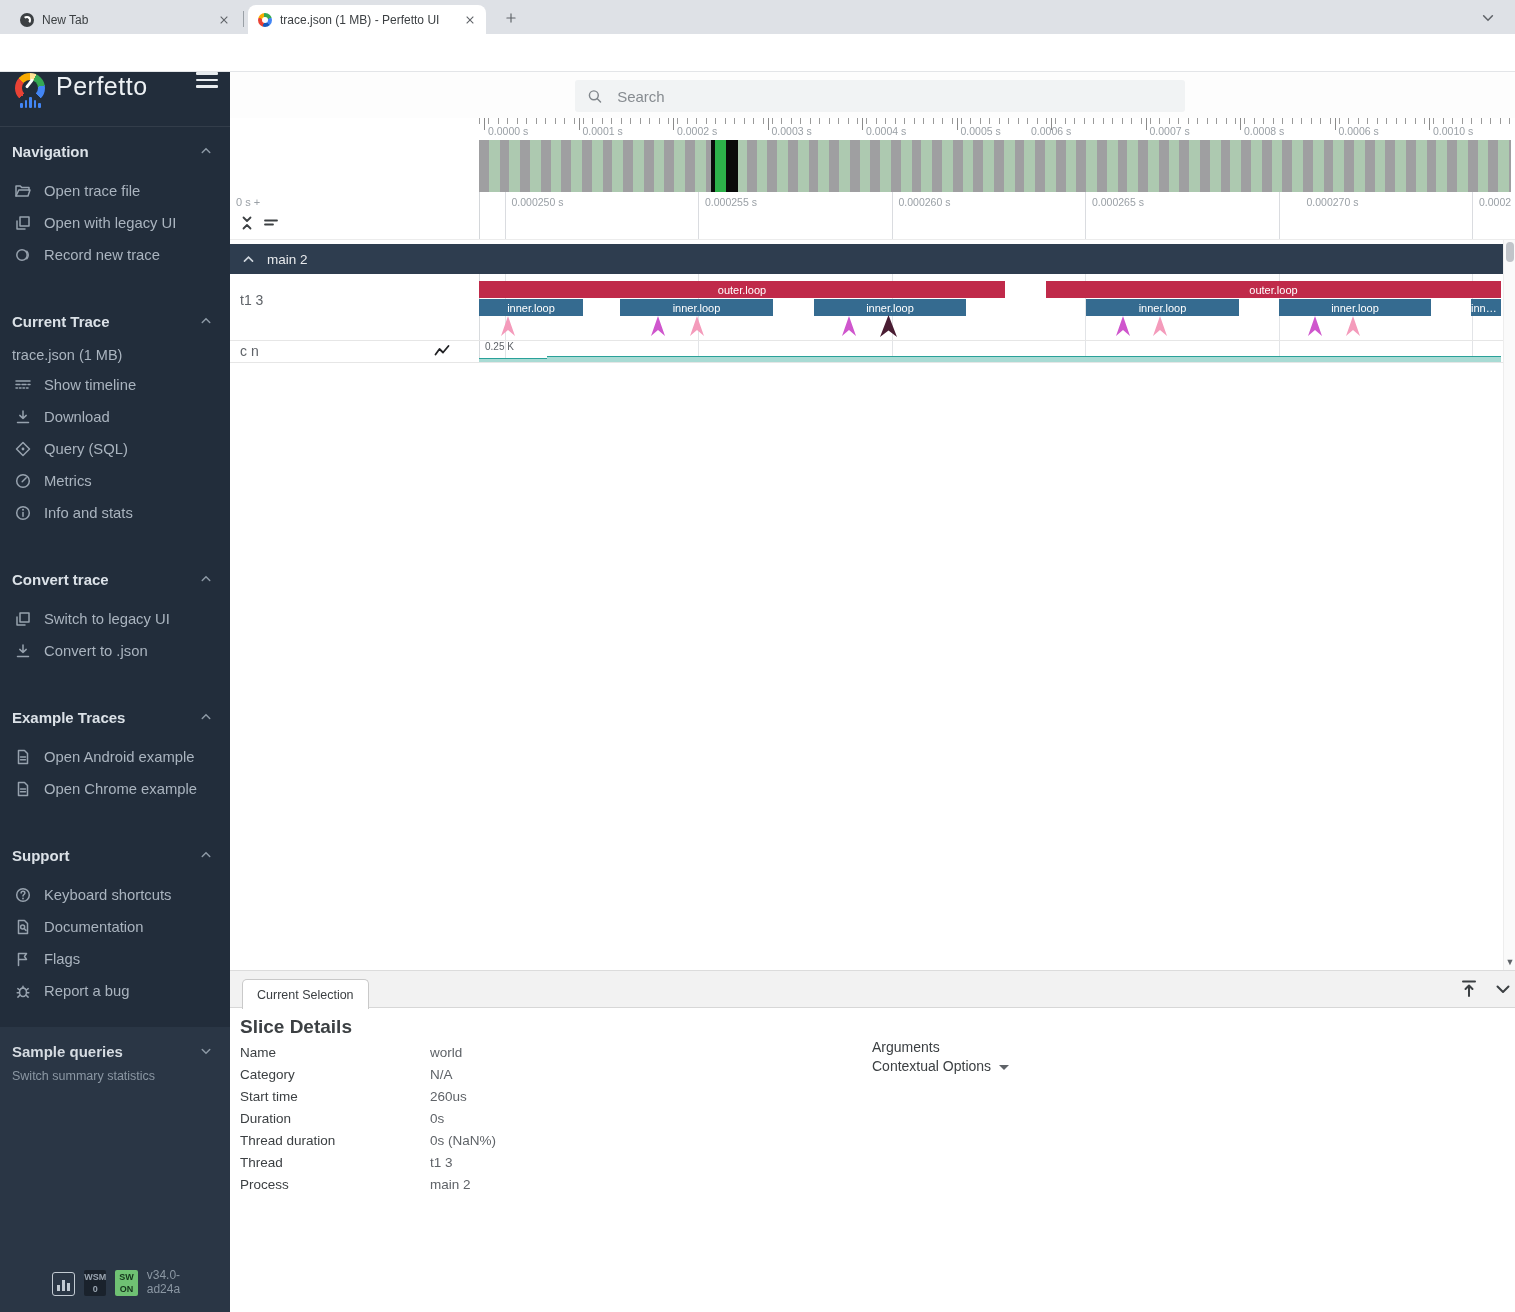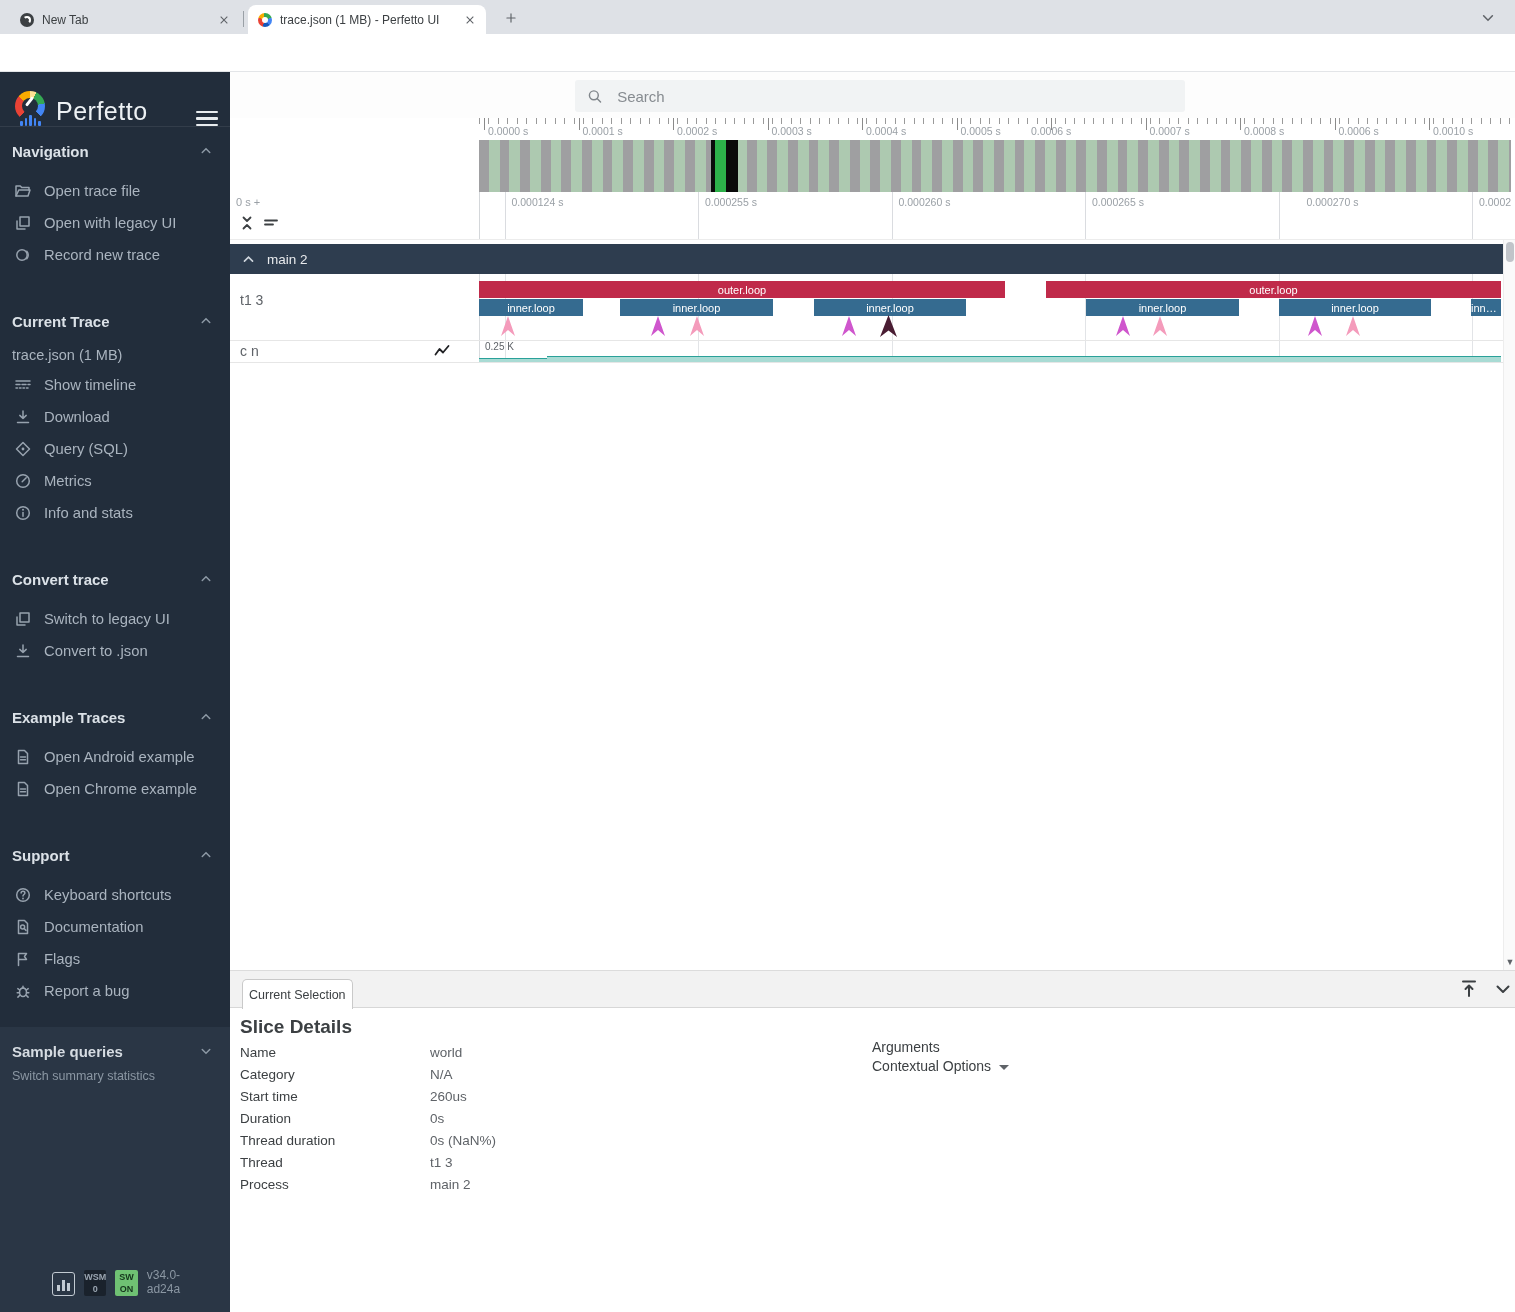--- a/index.html
+++ b/index.html
@@ -21,21 +21,21 @@
 .toolbar{position:absolute;left:0;top:34px;width:1515px;height:38px;background:#fff;border-bottom:1px solid #e3e5e8}
 .tool-ic{position:absolute;top:44px;width:22px;height:22px;color:#5f6368}
 .omnibox{position:absolute;left:110px;top:41px;width:1230px;height:26px;background:#f1f3f4;border-radius:13px;display:flex;align-items:center;padding:0 14px;font-size:13px}
 .omnibox .domain{color:#202124;font-weight:700}
 .omnibox .path{color:#5f6368}
 .avatar{position:absolute;left:1451px;top:41px;width:24px;height:24px;border-radius:50%;background:#e1e3e6;overflow:hidden}
 .sidebar-toggle-ic{position:absolute;left:1422px;top:43px;width:20px;height:18px;background:#202124;border-radius:3px}
 .sidebar-toggle-ic::after{content:"";position:absolute;left:2px;top:2px;width:7px;height:14px;background:#fff;border-radius:1px}
 
 .sidebar{position:absolute;left:0;top:72px;width:230px;height:1240px;background:#222d3b;display:flex;flex-direction:column;color:#aab4bf}
-.sb-header{height:55px;display:flex;align-items:flex-end;padding:0 12px;border-bottom:1px solid rgba(255,255,255,.08);flex:none}
+.sb-header{height:55px;display:flex;align-items:flex-start;padding:0 12px;border-bottom:1px solid rgba(255,255,255,.08);flex:none}
 .app-title{font-size:25px;font-weight:400;color:#edf1f4;margin-left:8px;letter-spacing:.5px}
 .burger{margin-left:auto;width:22px;display:flex;flex-direction:column;gap:4px}
 .burger i{height:2.5px;background:#e8ecef;border-radius:1px}
 .logo{width:36px;height:36px;position:relative;flex:none}
 .logo .ring{position:absolute;left:3px;top:1px;width:30px;height:30px;border-radius:50%;background:conic-gradient(from 225deg,#e94235 0 85deg,#f9ab00 85deg 135deg,#fde293 135deg 160deg,#34a853 160deg 215deg,#4285f4 215deg 268deg,transparent 268deg)}
 .logo .ring::after{content:"";position:absolute;inset:7px;border-radius:50%;background:#222d3b}
 .logo .needle{position:absolute;left:16px;top:6px;width:3px;height:11px;background:#fff;border-radius:2px;transform:rotate(38deg)}
 .logo .bars{position:absolute;left:8px;bottom:0;display:flex;gap:2px;align-items:flex-end}
 .logo .bars i{width:2.5px;background:#4285f4;border-radius:1px}
 .section{padding:0 12px;flex:none}
@@ -93,21 +93,21 @@
 .counter-label{position:absolute;left:255px;top:101px;font-size:10px;color:#5f6368}
 .counter-step{position:absolute;border-top:1.5px solid #2aa199;background:#a9dbd4}
 .zigzag-icon{position:absolute;left:203px;top:102px;width:18px;height:18px}
 .zigzag-icon svg{stroke:#202124;stroke-width:1.8;fill:none;stroke-linecap:round;stroke-linejoin:round}
 .vscroll{position:absolute;left:1273px;top:0;width:12px;height:730px;background:#fafafa;border-left:1px solid #ededed}
 .vscroll .thumb{position:absolute;left:2px;top:2px;width:8px;height:20px;background:#c1c4c9;border-radius:4px}
 .vscroll .down{position:absolute;left:1px;bottom:2px;width:10px;height:12px;color:#5f6368;font-size:9px;text-align:center;line-height:12px}
 
 .panel{position:absolute;left:0;top:898px;width:1285px;height:342px;background:#fff}
 .panel-handle{position:absolute;left:0;top:0;width:1285px;height:38px;background:#f2f2f2;border-top:1px solid #dcdcdc;border-bottom:1px solid #d7d7d7}
-.sel-tab{position:absolute;left:12px;top:9px;height:30px;padding:0 6px;background:#fff;border:1px solid #c9c9c9;border-bottom:none;border-radius:5px 5px 0 0;font-size:12.5px;color:#3c4043;display:flex;align-items:center;z-index:2}
+.sel-tab{position:absolute;left:12px;top:9px;height:30px;padding:0 14px;background:#fff;border:1px solid #c9c9c9;border-bottom:none;border-radius:5px 5px 0 0;font-size:12.5px;color:#3c4043;display:flex;align-items:center;z-index:2}
 .panel-ic{position:absolute;top:8px;width:22px;height:22px}
 .panel-ic svg{stroke:#3c4043;stroke-width:2;fill:none;stroke-linecap:round;stroke-linejoin:round}
 .panel-heading{position:absolute;left:10px;top:46px;font-size:19px;font-weight:700;color:#3c4043}
 .det-rows{position:absolute;left:10px;top:71px;width:600px}
 .det-row{display:flex;height:22px;align-items:center;font-size:13.5px}
 .det-label{width:190px;color:#3c4043}
 .det-value{color:#5f6368}
 .args-title{position:absolute;left:642px;top:69px;font-size:14px;color:#3c4043}
 .ctx-opts{position:absolute;left:642px;top:88px;font-size:14px;color:#3c4043;display:flex;align-items:center;gap:8px}
 .caret{width:0;height:0;border-left:5px solid transparent;border-right:5px solid transparent;border-top:5px solid #5f6368;margin-top:2px}
@@ -475,21 +475,21 @@
         <svg viewBox="0 0 18 18" width="18" height="18">
           <path d="M5.5 3.5L9 7l3.5-3.5M5.5 14.5L9 11l3.5 3.5"></path>
         </svg>
       </span>
     <span class="tb-icon" style="left:32px">
         <svg viewBox="0 0 18 18" width="18" height="18">
           <path d="M3 6.5h12M3 10.5h8"></path>
         </svg>
       </span>
   <div class="grid-v" style="left: 274.5px;"></div>
-      <div class="grid-label" style="left: 281.5px;">0.000124 s</div>
+      <div class="grid-label" style="left: 281.5px;">0.000250 s</div>
       <div class="grid-v" style="left: 468px;"></div>
       <div class="grid-label" style="left: 475px;">0.000255 s</div>
       <div class="grid-v" style="left: 661.5px;"></div>
       <div class="grid-label" style="left: 668.5px;">0.000260 s</div>
       <div class="grid-v" style="left: 855px;"></div>
       <div class="grid-label" style="left: 862px;">0.000265 s</div>
       <div class="grid-v" style="left: 1048.5px;"></div>
       <div class="grid-label" style="left: 1055.5px; padding-left: 21px;">0.000270 s</div>
       <div class="grid-v" style="left: 1242px;"></div>
       <div class="grid-label" style="left: 1249px;">0.0002</div>

